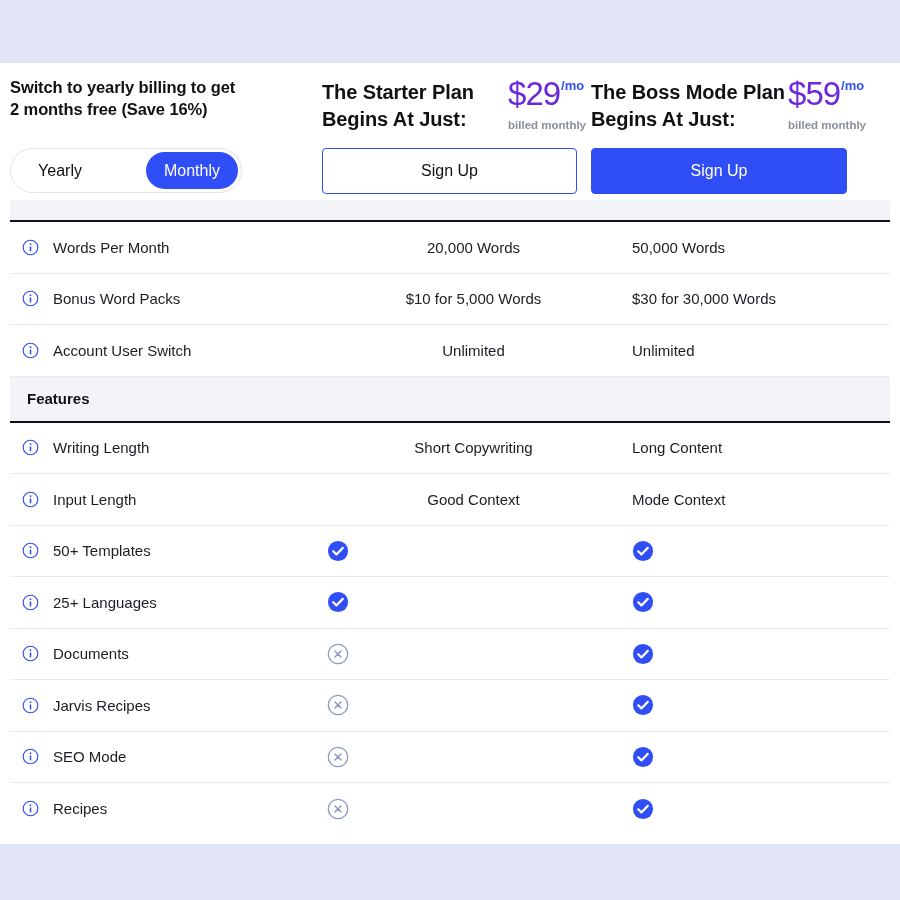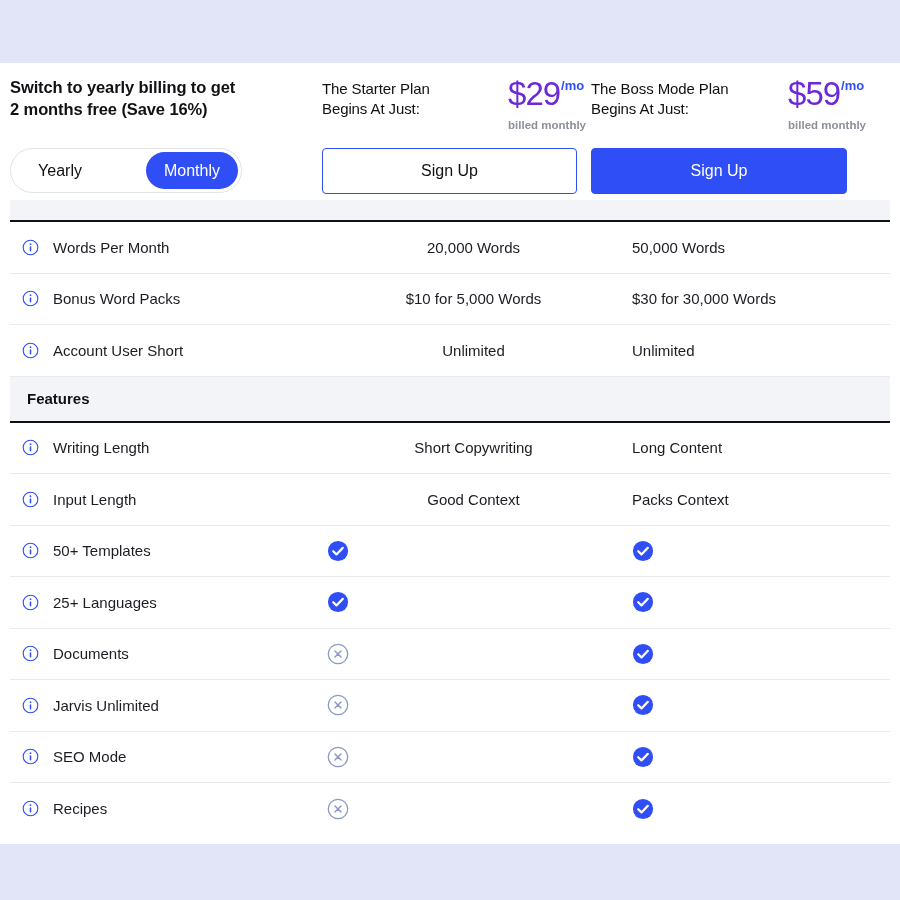--- a/index.html
+++ b/index.html
@@ -94,22 +94,22 @@
 
   
   .plan-row {
     display: flex;
     align-items: flex-start;
     margin-top: 14px;
     justify-content: space-between;
   }
 
   .plan-name {
-    font-size: 15px;
-    font-weight: normal;
+    font-size: 20px;
+    font-weight: bold;
     line-height: 1.33;
     color: #101114;
     letter-spacing: -0.1px;
     padding-top: 2px;
   }
 
   .price-block {
     text-align: left;
     white-space: nowrap;
   }
@@ -331,21 +331,21 @@
           <div class="cell-val"><span>$10 for 5,000 Words</span></div>
           <div class="cell-val second"><span>$30 for 30,000 Words</span></div>
         </div>
         <div class="row">
           <div class="cell-label">
             <svg class="icon-info" viewBox="0 0 20 20">
               <circle cx="10" cy="10" r="8.6" fill="none" stroke="#2f4ef5" stroke-width="1.3"></circle>
               <circle cx="10" cy="6.1" r="1.05" fill="#2f4ef5"></circle>
               <rect x="9.1" y="8.5" width="1.8" height="6.1" rx="0.9" fill="#2f4ef5"></rect>
             </svg>
-            <span class="label-text">Account User Short</span>
+            <span class="label-text">Account User Switch</span>
           </div>
           <div class="cell-val"><span>Unlimited</span></div>
           <div class="cell-val second"><span>Unlimited</span></div>
         </div>
         <div class="row section">
           <span class="section-text">Features</span>
         </div>
         <div class="row">
           <div class="cell-label">
             <svg class="icon-info" viewBox="0 0 20 20">
@@ -361,21 +361,21 @@
         <div class="row">
           <div class="cell-label">
             <svg class="icon-info" viewBox="0 0 20 20">
               <circle cx="10" cy="10" r="8.6" fill="none" stroke="#2f4ef5" stroke-width="1.3"></circle>
               <circle cx="10" cy="6.1" r="1.05" fill="#2f4ef5"></circle>
               <rect x="9.1" y="8.5" width="1.8" height="6.1" rx="0.9" fill="#2f4ef5"></rect>
             </svg>
             <span class="label-text">Input Length</span>
           </div>
           <div class="cell-val"><span>Good Context</span></div>
-          <div class="cell-val second"><span>Packs Context</span></div>
+          <div class="cell-val second"><span>Mode Context</span></div>
         </div>
         <div class="row">
           <div class="cell-label">
             <svg class="icon-info" viewBox="0 0 20 20">
               <circle cx="10" cy="10" r="8.6" fill="none" stroke="#2f4ef5" stroke-width="1.3"></circle>
               <circle cx="10" cy="6.1" r="1.05" fill="#2f4ef5"></circle>
               <rect x="9.1" y="8.5" width="1.8" height="6.1" rx="0.9" fill="#2f4ef5"></rect>
             </svg>
             <span class="label-text">50+ Templates</span>
           </div>
@@ -436,21 +436,21 @@
             </svg>
           </div>
         </div>
         <div class="row">
           <div class="cell-label">
             <svg class="icon-info" viewBox="0 0 20 20">
               <circle cx="10" cy="10" r="8.6" fill="none" stroke="#2f4ef5" stroke-width="1.3"></circle>
               <circle cx="10" cy="6.1" r="1.05" fill="#2f4ef5"></circle>
               <rect x="9.1" y="8.5" width="1.8" height="6.1" rx="0.9" fill="#2f4ef5"></rect>
             </svg>
-            <span class="label-text">Jarvis Unlimited</span>
+            <span class="label-text">Jarvis Recipes</span>
           </div>
           <div class="cell-val">
             <svg class="icon-cross" viewBox="0 0 24 24">
               <circle cx="12" cy="12" r="10.6" fill="none" stroke="#8a9ac0" stroke-width="1.4"></circle>
               <path d="M8.7 8.7 L15.3 15.3 M15.3 8.7 L8.7 15.3" fill="none" stroke="#8a9ac0" stroke-width="1.6" stroke-linecap="round"></path>
             </svg>
           </div>
           <div class="cell-val second">
             <svg class="icon-check" viewBox="0 0 24 24">
               <circle cx="12" cy="12" r="11" fill="#2f4ef5"></circle>

